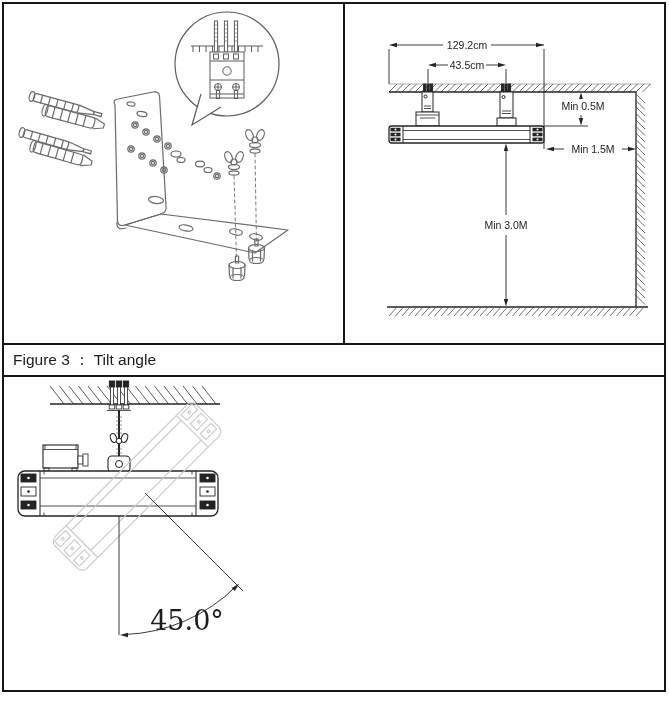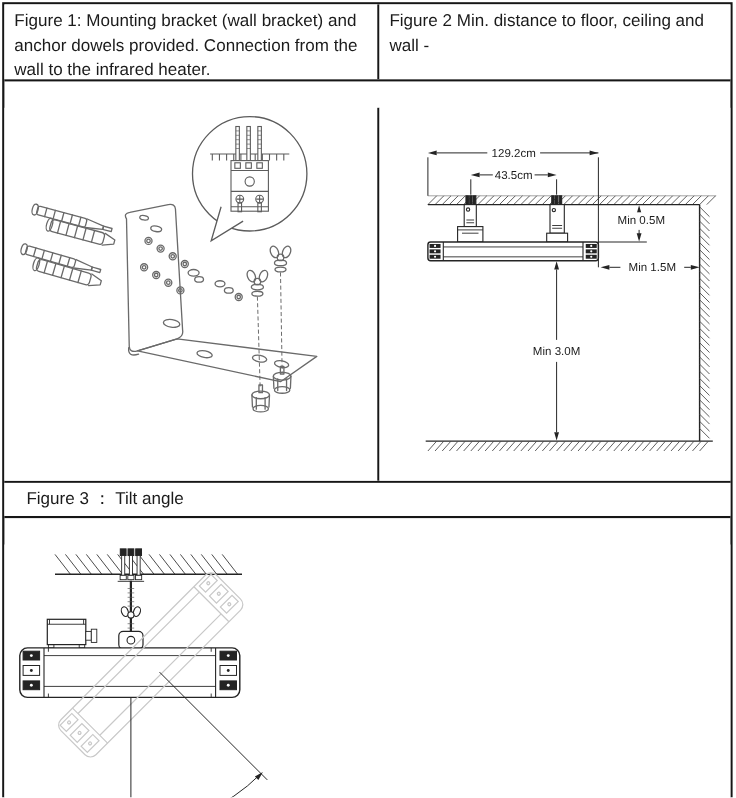--- a/index.html
+++ b/index.html
@@ -5,36 +5,32 @@
   html,body{margin:0;padding:0;background:#fff;}
   .page{position:relative;width:669px;height:725px;background:#fff;overflow:hidden;
         font-family:"Liberation Sans",sans-serif;color:#1b1b1b;}
   .tbl{position:absolute;left:2px;top:2px;width:660px;border:2px solid #161616;
        box-sizing:content-box;background:#fff;}
   .row{display:grid;grid-template-columns:341px 1fr;}
   .cell{box-sizing:border-box;background:#fff;}
   .cdiv{border-right:2px solid #161616;}
   .rb{border-bottom:2px solid #161616;}
   .cap{font-size:15.5px;line-height:22px;padding:5px 8px 0 9px;}
-  .cap3{font-size:15.5px;line-height:29px;padding:0 0 0 20px;height:30px;}
-  .figcell{overflow:hidden;margin-top:24px;}
+  .cap3{font-size:15.5px;line-height:29px;padding:0 0 0 9px;height:30px;}
+  .figcell{overflow:hidden;}
   svg{display:block;}
   svg text{font-family:"Liberation Sans",sans-serif;fill:#1c1c1c;}
   .serif{font-family:"DejaVu Serif","Liberation Serif",serif;}
 </style>
 </head>
 <body>
 
 <div class="page">
  <div class="tbl">
 
-  <div class="row rb">
-    <div class="cell cdiv cap" style="height:68px">Figure 1: Mounting bracket (wall bracket) and anchor dowels provided. Connection from the wall to the infrared heater.</div>
-    <div class="cell cap" style="height:68px">Figure 2 Min. distance to floor, ceiling and wall -</div>
-  </div>
 
   <div class="row rb">
 
     <div class="cell cdiv figcell" style="height:339px">
       <svg width="339" height="339" viewBox="0 0 339 339">
         <g stroke="#6a6a6a" stroke-width="1.2" fill="none" stroke-linecap="round" stroke-linejoin="round">
 
           <g transform="translate(26,92) rotate(15)">
             <ellipse cx="2" cy="0" rx="2.6" ry="5"></ellipse>
                 <rect x="4" y="-4" width="46" height="8" rx="2"></rect>

